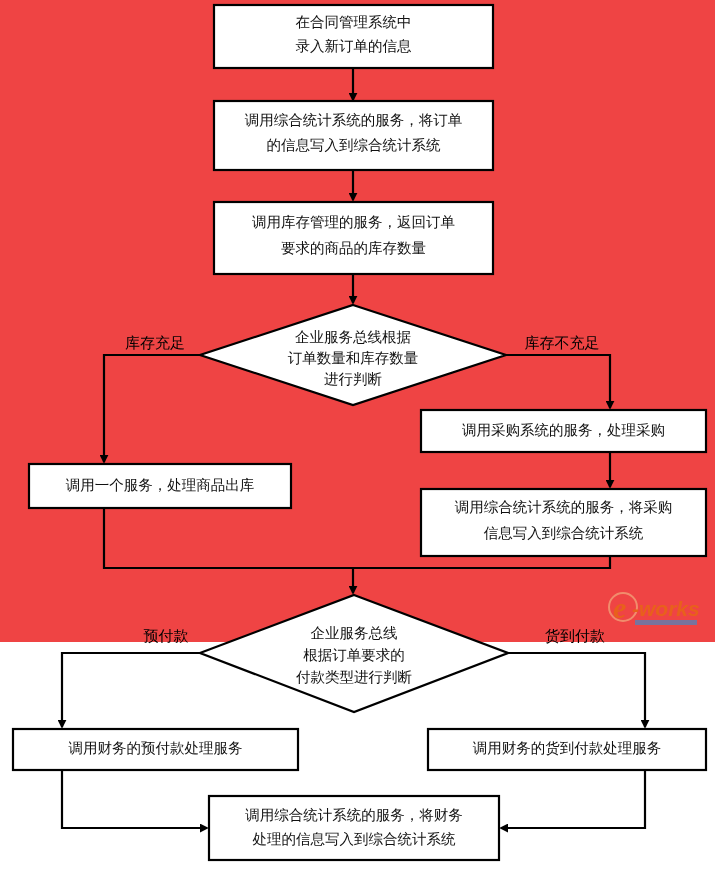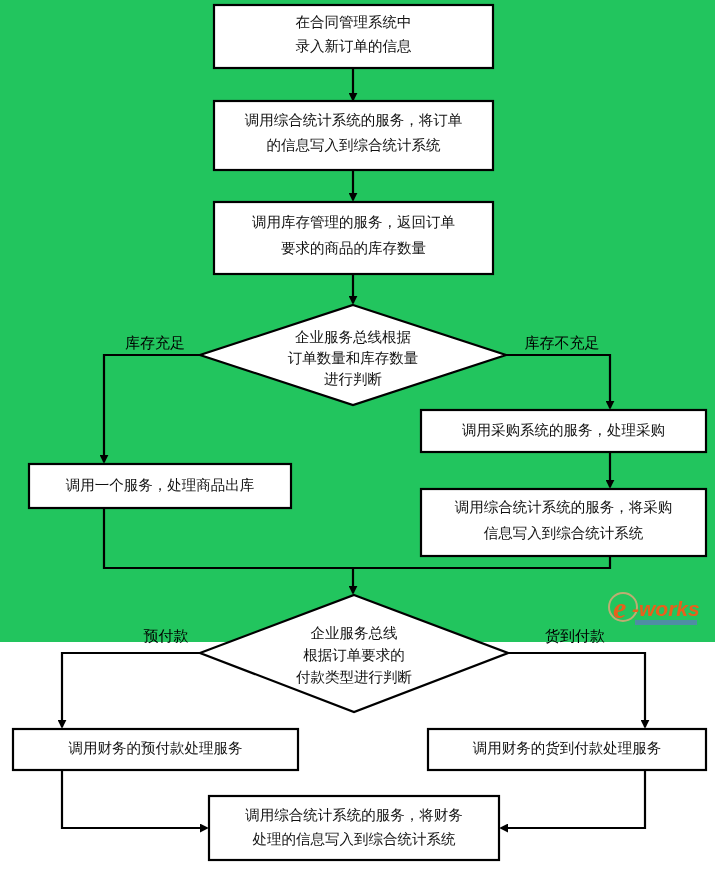--- a/index.html
+++ b/index.html
@@ -10,21 +10,21 @@
   body {
     width: 715px;
     height: 875px;
     font-family: "Liberation Serif", "DejaVu Serif", serif;
     overflow: hidden;
   }
   #flow-root {
     position: relative;
     width: 715px;
     height: 642px;
-    background: #22c55e;
+    background: #ef4444;
   }
   svg#flow-svg {
     position: absolute;
     top: 0;
     left: 0;
     width: 715px;
     height: 875px;
   }
   .node-shape {
     fill: #ffffff;

